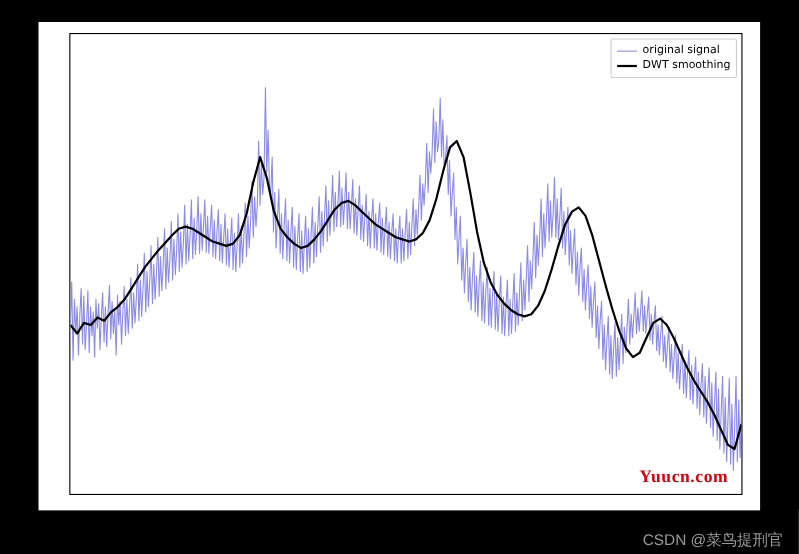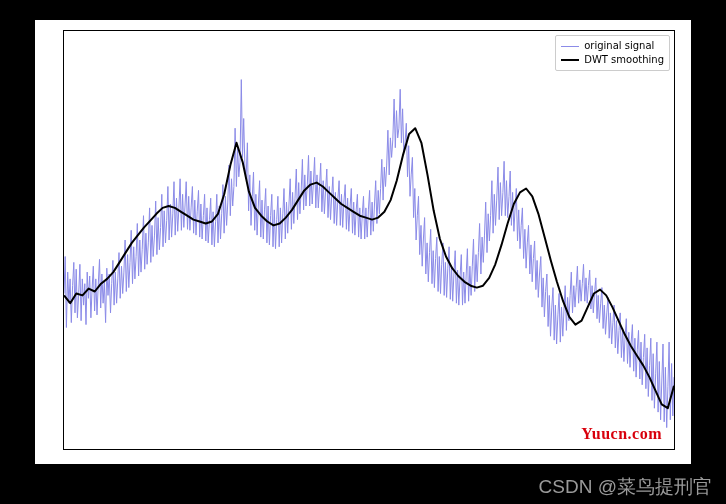--- a/index.html
+++ b/index.html
@@ -65,21 +65,21 @@
     font-weight: bold;
     font-size: 16px;
     letter-spacing: 0.5px;
     text-align: right;
   }
   .watermark-gray {
     position: absolute;
     right: 14px;
     bottom: 4px;
     color: #9a9a9a;
-    font-size: 19px;
+    font-size: 14px;
     font-family: "Microsoft YaHei", Arial, sans-serif;
   }
 </style>
 </head>
 <body>
 
 <div class="figure">
   <div class="plot-area">
     <svg class="lines" id="plot-svg" viewBox="0 0 610 418" preserveAspectRatio="none">
         <path d="M0.0 262.5 L1.2 225.5 L2.4 296.5 L3.7 241.1 L4.9 272.2 L6.1 247.9 L7.3 291.6 L8.6 254.7 L9.8 231.4 L11.0 281.9 L12.2 238.2 L13.4 286.8 L14.7 262.5 L15.9 233.3 L17.1 289.7 L18.3 247.9 L19.6 274.1 L20.8 252.7 L22.0 293.6 L23.2 241.1 L24.4 267.3 L25.7 245.0 L26.9 286.8 L28.1 257.6 L29.3 235.2 L30.6 280.0 L31.8 247.9 L33.0 283.9 L34.2 254.7 L35.5 228.4 L36.7 277.0 L37.9 243.0 L39.1 272.2 L40.3 250.8 L41.6 291.6 L42.8 237.2 L44.0 264.4 L45.2 243.0 L46.5 281.9 L47.7 252.7 L48.9 229.4 L50.1 274.1 L51.3 241.1 L52.6 272.2 L53.8 247.9 L55.0 221.6 L56.2 267.3 L57.5 235.2 L58.7 262.5 L59.9 241.1 L61.1 209.0 L62.3 260.5 L63.6 223.6 L64.8 256.6 L66.0 231.4 L67.2 199.3 L68.5 252.7 L69.7 215.8 L70.9 247.9 L72.1 225.5 L73.3 192.5 L74.6 245.0 L75.8 209.0 L77.0 241.1 L78.2 218.7 L79.5 184.7 L80.7 238.2 L81.9 202.2 L83.1 233.3 L84.3 211.9 L85.6 176.9 L86.8 231.4 L88.0 194.4 L89.2 225.5 L90.5 204.1 L91.7 170.1 L92.9 223.6 L94.1 186.6 L95.4 218.7 L96.6 196.4 L97.8 163.3 L99.0 215.8 L100.2 179.8 L101.5 211.9 L102.7 189.6 L103.9 155.5 L105.1 209.0 L106.4 173.0 L107.6 206.1 L108.8 182.8 L110.0 150.7 L111.2 204.1 L112.5 167.2 L113.7 200.3 L114.9 176.9 L116.1 147.8 L117.4 199.3 L118.6 163.3 L119.8 196.4 L121.0 175.0 L122.2 150.7 L123.5 198.3 L124.7 165.3 L125.9 199.3 L127.1 176.9 L128.4 155.5 L129.6 202.2 L130.8 169.1 L132.0 204.1 L133.2 180.8 L134.5 159.4 L135.7 206.1 L136.9 173.0 L138.1 208.0 L139.4 184.7 L140.6 163.3 L141.8 210.0 L143.0 176.9 L144.2 211.9 L145.5 188.6 L146.7 167.2 L147.9 213.9 L149.1 180.8 L150.4 215.8 L151.6 190.5 L152.8 163.3 L154.0 211.9 L155.3 175.0 L156.5 208.0 L157.7 182.8 L158.9 153.6 L160.1 202.2 L161.4 165.3 L162.6 194.4 L163.8 171.1 L165.0 134.1 L166.3 184.7 L167.5 147.8 L168.7 175.0 L169.9 155.5 L171.1 97.2 L172.4 155.5 L173.6 116.7 L174.8 145.8 L176.0 131.2 L177.3 48.6 L178.5 126.4 L179.7 87.5 L180.9 136.1 L182.1 145.8 L183.4 111.8 L184.6 179.8 L185.8 143.9 L187.0 194.4 L188.3 165.3 L189.5 141.0 L190.7 199.3 L191.9 163.3 L193.1 204.1 L194.4 173.0 L195.6 149.7 L196.8 206.1 L198.0 169.1 L199.3 208.0 L200.5 178.9 L201.7 157.5 L202.9 211.9 L204.1 175.0 L205.4 213.9 L206.6 184.7 L207.8 163.3 L209.0 215.8 L210.3 178.9 L211.5 217.7 L212.7 188.6 L213.9 165.3 L215.2 215.8 L216.4 176.9 L217.6 211.9 L218.8 182.8 L220.0 157.5 L221.3 208.0 L222.5 171.1 L223.7 202.2 L224.9 175.0 L226.2 147.8 L227.4 198.3 L228.6 161.4 L229.8 192.5 L231.0 167.2 L232.3 138.0 L233.5 188.6 L234.7 151.6 L235.9 182.8 L237.2 159.4 L238.4 128.3 L239.6 178.9 L240.8 143.9 L242.0 175.0 L243.3 153.6 L244.5 124.4 L245.7 175.0 L246.9 140.0 L248.2 173.0 L249.4 151.6 L250.6 126.4 L251.8 176.9 L253.0 143.9 L254.3 176.9 L255.5 155.5 L256.7 132.2 L257.9 180.8 L259.2 149.7 L260.4 182.8 L261.6 159.4 L262.8 138.0 L264.0 186.6 L265.3 155.5 L266.5 188.6 L267.7 165.3 L268.9 145.8 L270.2 192.5 L271.4 161.4 L272.6 194.4 L273.8 169.1 L275.1 149.7 L276.3 194.4 L277.5 163.3 L278.7 196.4 L279.9 171.1 L281.2 153.6 L282.4 198.3 L283.6 167.2 L284.8 200.3 L286.1 175.0 L287.3 157.5 L288.5 202.2 L289.7 171.1 L290.9 204.1 L292.2 178.9 L293.4 163.3 L294.6 206.1 L295.8 176.9 L297.1 208.0 L298.3 182.8 L299.5 165.3 L300.7 208.0 L301.9 176.9 L303.2 206.1 L304.4 178.9 L305.6 159.4 L306.8 204.1 L308.1 171.1 L309.3 200.3 L310.5 173.0 L311.7 149.7 L312.9 192.5 L314.2 159.4 L315.4 182.8 L316.6 157.5 L317.8 128.3 L319.1 169.1 L320.3 136.1 L321.5 155.5 L322.7 134.1 L323.9 99.2 L325.2 143.9 L326.4 106.9 L327.6 126.4 L328.8 108.9 L330.1 68.0 L331.3 116.7 L332.5 79.7 L333.7 106.9 L334.9 97.2 L336.2 58.3 L337.4 111.8 L338.6 77.8 L339.8 121.5 L341.1 111.8 L342.3 92.3 L343.5 145.8 L344.7 114.7 L346.0 165.3 L347.2 143.9 L348.4 126.4 L349.6 186.6 L350.8 157.5 L352.1 209.0 L353.3 184.7 L354.5 165.3 L355.7 223.6 L357.0 194.4 L358.2 235.2 L359.4 208.0 L360.6 186.6 L361.8 243.0 L363.1 211.9 L364.3 250.8 L365.5 221.6 L366.7 198.3 L368.0 252.7 L369.2 219.7 L370.4 256.6 L371.6 227.5 L372.8 206.1 L374.1 260.5 L375.3 225.5 L376.5 262.5 L377.7 233.3 L379.0 211.9 L380.2 264.4 L381.4 231.4 L382.6 266.4 L383.8 237.2 L385.1 215.8 L386.3 268.3 L387.5 235.2 L388.7 270.2 L390.0 241.1 L391.2 219.7 L392.4 272.2 L393.6 239.1 L394.8 274.1 L396.1 245.0 L397.3 223.6 L398.5 274.1 L399.7 241.1 L401.0 272.2 L402.2 243.0 L403.4 217.7 L404.6 270.2 L405.9 235.2 L407.1 264.4 L408.3 235.2 L409.5 208.0 L410.7 260.5 L412.0 223.6 L413.2 250.8 L414.4 221.6 L415.6 192.5 L416.9 243.0 L418.1 206.1 L419.3 231.4 L420.5 204.1 L421.7 171.1 L423.0 221.6 L424.2 182.8 L425.4 210.0 L426.6 184.7 L427.9 149.7 L429.1 202.2 L430.3 163.3 L431.5 194.4 L432.7 169.1 L434.0 136.1 L435.2 188.6 L436.4 151.6 L437.6 184.7 L438.9 161.4 L440.1 130.3 L441.3 184.7 L442.5 149.7 L443.7 186.6 L445.0 165.3 L446.2 140.0 L447.4 194.4 L448.6 161.4 L449.9 200.3 L451.1 176.9 L452.3 157.5 L453.5 210.0 L454.7 178.9 L456.0 217.7 L457.2 194.4 L458.4 176.9 L459.6 227.5 L460.9 198.3 L462.1 237.2 L463.3 211.9 L464.5 194.4 L465.8 243.0 L467.0 213.9 L468.2 250.8 L469.4 227.5 L470.6 210.0 L471.9 258.6 L473.1 229.4 L474.3 266.4 L475.5 243.0 L476.8 225.5 L478.0 276.1 L479.2 246.9 L480.4 285.8 L481.6 260.5 L482.9 243.0 L484.1 295.5 L485.3 264.4 L486.5 305.2 L487.8 276.1 L489.0 256.6 L490.2 309.1 L491.4 274.1 L492.6 313.0 L493.9 283.9 L495.1 262.5 L496.3 311.1 L497.5 276.1 L498.8 305.2 L500.0 278.0 L501.2 254.7 L502.4 299.4 L503.6 266.4 L504.9 289.7 L506.1 264.4 L507.3 241.1 L508.5 281.9 L509.8 254.7 L511.0 276.1 L512.2 256.6 L513.4 235.2 L514.6 272.2 L515.9 248.9 L517.1 270.2 L518.3 252.7 L519.5 233.3 L520.8 270.2 L522.0 246.9 L523.2 272.2 L524.4 254.7 L525.7 239.1 L526.9 278.0 L528.1 254.7 L529.3 281.9 L530.5 262.5 L531.8 246.9 L533.0 287.7 L534.2 264.4 L535.4 291.6 L536.7 272.2 L537.9 256.6 L539.1 297.5 L540.3 274.1 L541.5 303.3 L542.8 281.9 L544.0 266.4 L545.2 307.2 L546.4 281.9 L547.7 313.0 L548.9 291.6 L550.1 274.1 L551.3 316.9 L552.5 289.7 L553.8 322.7 L555.0 299.4 L556.2 281.9 L557.4 326.6 L558.7 297.5 L559.9 330.5 L561.1 305.2 L562.3 287.7 L563.5 332.5 L564.8 301.3 L566.0 336.3 L567.2 311.1 L568.4 293.6 L569.7 340.2 L570.9 307.2 L572.1 346.1 L573.3 318.8 L574.5 299.4 L575.8 348.0 L577.0 311.1 L578.2 353.8 L579.4 326.6 L580.7 303.3 L581.9 357.7 L583.1 316.9 L584.3 365.5 L585.6 334.4 L586.8 307.2 L588.0 369.4 L589.2 322.7 L590.4 377.2 L591.7 342.2 L592.9 311.1 L594.1 381.1 L595.3 330.5 L596.6 388.8 L597.8 350.0 L599.0 313.0 L600.2 390.8 L601.4 336.3 L602.7 396.6 L603.9 355.8 L605.1 311.1 L606.3 388.8 L607.6 332.5 L608.8 384.9 L610.0 346.1 " fill="none" stroke="#8b8be8" stroke-width="1" stroke-linejoin="round"></path>

